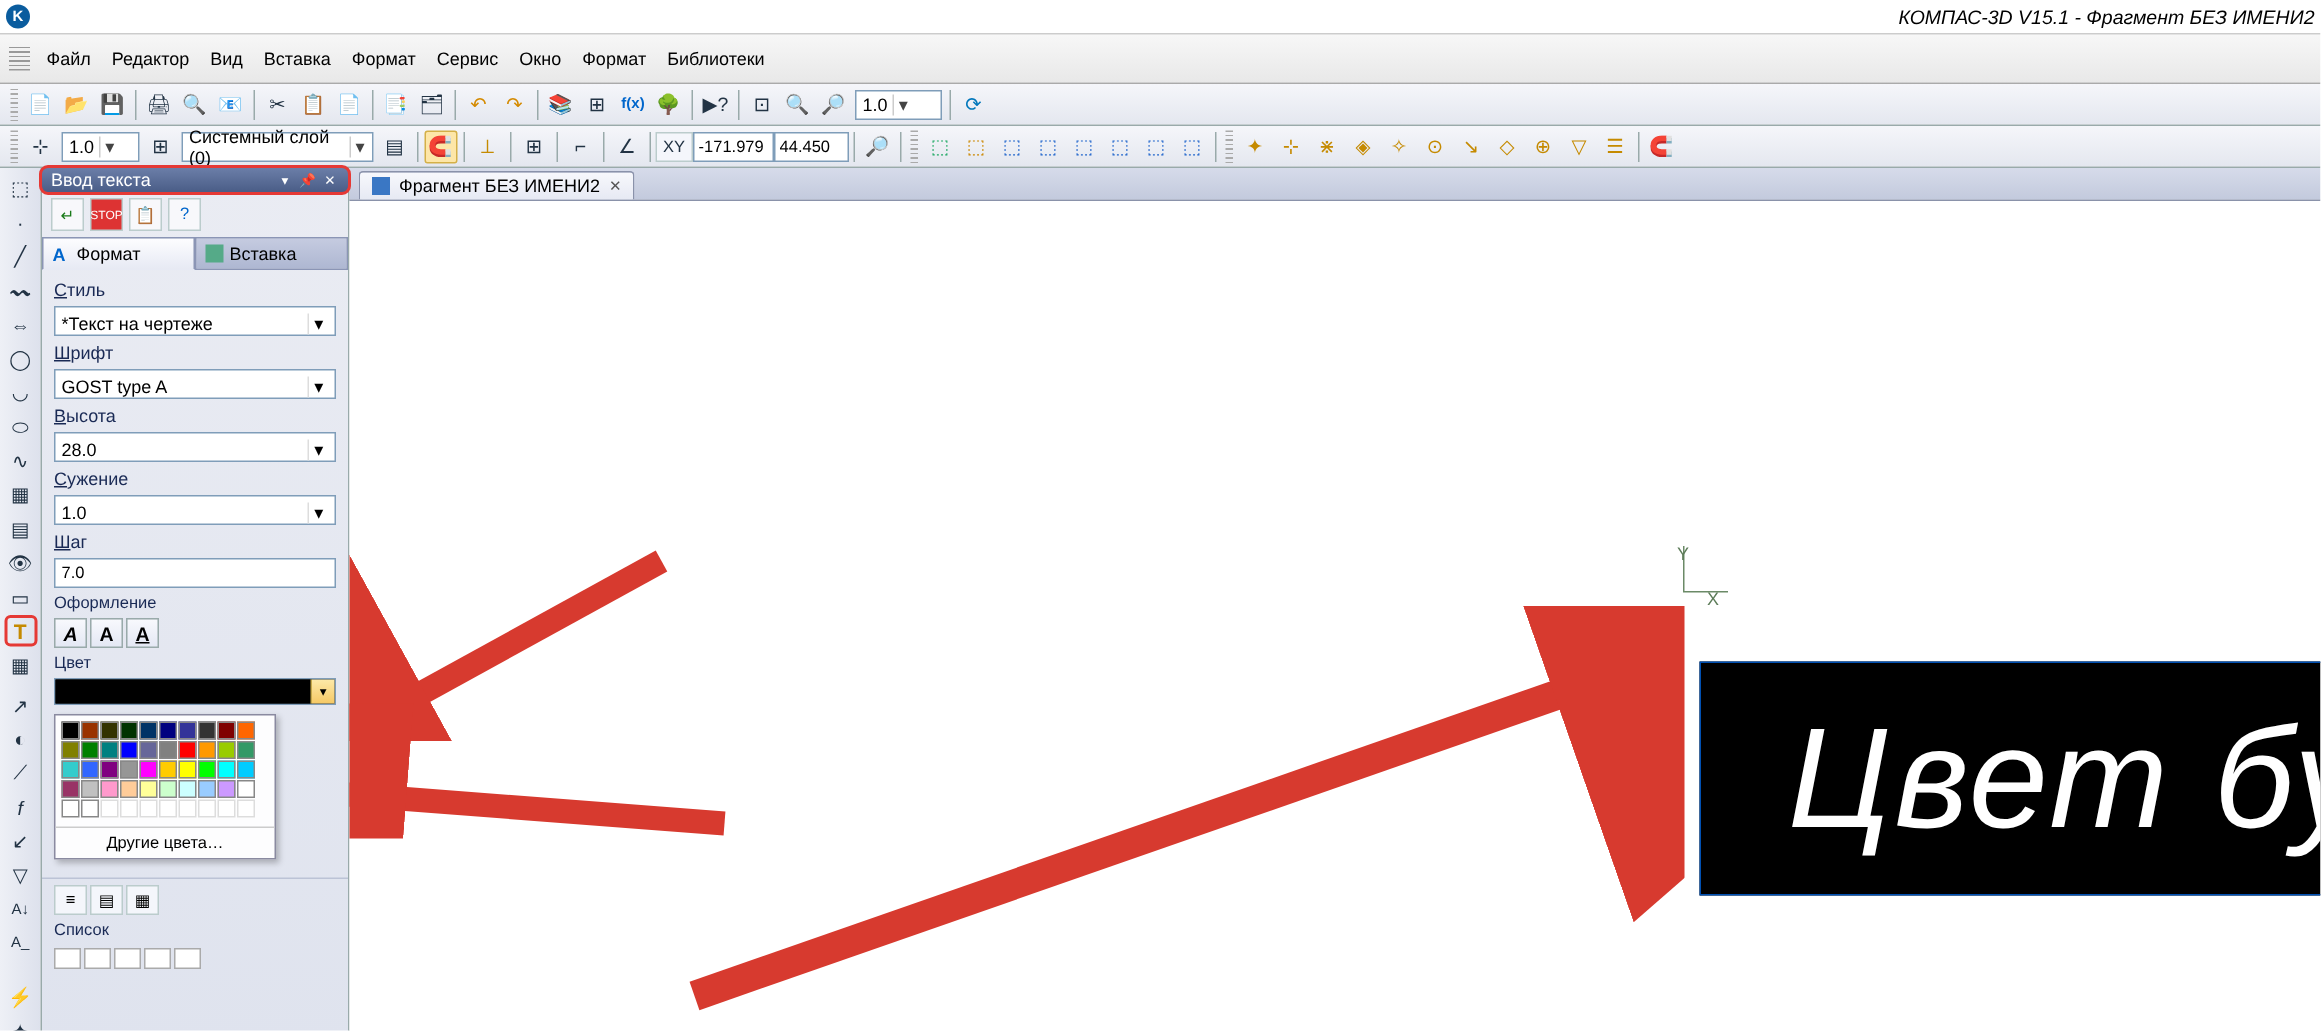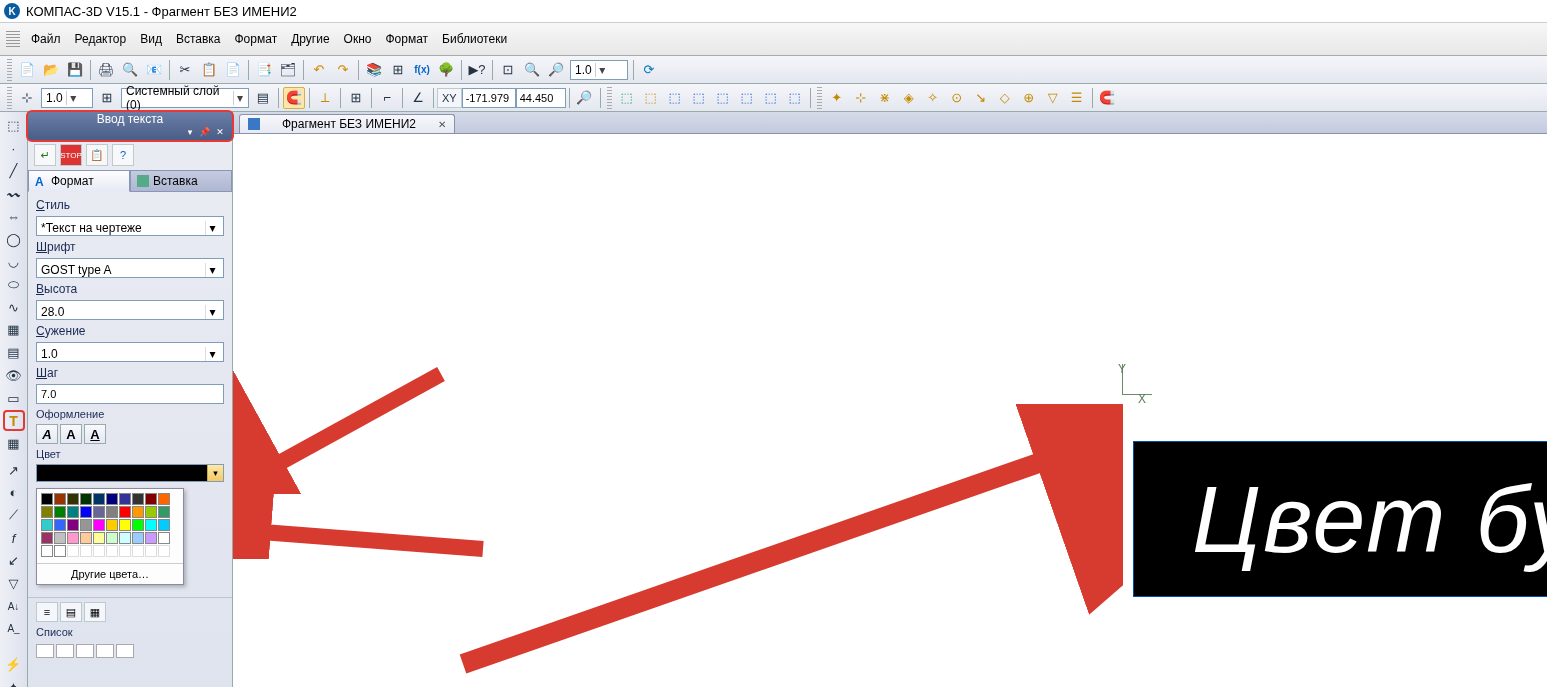--- a/index.html
+++ b/index.html
@@ -1,38 +1,38 @@
 <!DOCTYPE html>
 <html><head>
 <meta charset="utf-8">
 <style>
   * { box-sizing: border-box; margin: 0; padding: 0; font-family: "Segoe UI", Tahoma, sans-serif; font-size: 12px; }
   body { width: 1547px; height: 687px; background: #fff; overflow: hidden; position: relative; }
   .title-bar { height: 22px; background: #fff; display: flex; align-items: center; padding: 0 4px; color: #000; }
   .title-bar .icon { width: 16px; height: 16px; background: #0a5c9e; border-radius: 50%; display: inline-flex; align-items: center; justify-content: center; color: #fff; font-weight: bold; font-size: 10px; margin-right: 6px; }
-  .title-bar .win-title { flex: 1; text-align: left; font-size: 13px; }
+  .title-bar .win-title { flex: 1; text-align: right; font-size: 13px; font-style: italic; }
   .menu-bar { height: 22px; background: linear-gradient(#f7f7f7,#e8e8e8); border-top: 1px solid #ccc; border-bottom: 1px solid #aaa; display: flex; align-items: center; padding: 16px 6px; }
   .menu-bar span { padding: 2px 7px; cursor: default; }
   .menu-bar .grip { width: 4px; height: 16px; background: repeating-linear-gradient(0deg,#999 0,#999 1px,transparent 1px,transparent 3px); margin-right: 4px; }
 
   .toolbar { height: 28px; background: linear-gradient(#f5f6fa,#e4e7ef); border-bottom: 1px solid #9aa; display: flex; align-items: center; padding: 0 4px; }
   .tb-btn { width: 22px; height: 22px; margin: 0 1px; border: 1px solid transparent; display: inline-flex; align-items: center; justify-content: center; font-size: 13px; color: #234; border-radius: 2px; cursor: default; }
   .tb-sep { width: 1px; height: 20px; background: #9aa; margin: 0 3px; }
   .tb-combo { height: 20px; border: 1px solid #7f9db9; background: #fff; display: inline-flex; align-items: center; padding: 0 2px 0 4px; font-size: 11px; margin: 0 2px; }
   .tb-combo .arrow { width: 14px; text-align: center; color: #444; border-left: 1px solid #ccc; margin-left: 3px; }
   .tb-input { width: 54px; height: 20px; border: 1px solid #7f9db9; background: #fff; font-size: 11px; padding: 0 3px; }
   .grip-v { width: 5px; height: 22px; background: repeating-linear-gradient(0deg,#aaa 0,#aaa 1px,transparent 1px,transparent 3px); margin: 0 3px; }
 
   .work-area { display: flex; height: calc(687px - 22px - 22px - 28px - 28px); }
   .left-tool-strip { width: 28px; background: linear-gradient(90deg,#eef0f6,#dde1ec); border-right: 1px solid #9aa; display: flex; flex-direction: column; align-items: center; padding-top: 2px; }
   .left-tool-strip .tb-btn { margin: 1px 0; }
   .highlight-red { border: 2px solid #e53935 !important; border-radius: 4px; }
 
   .panel { width: 205px; background: linear-gradient(#eaecf3,#dfe3ee); border-right: 1px solid #9aa; display: flex; flex-direction: column; }
-  .panel-header { height: 32px; background: linear-gradient(#6b7ea8,#4a5d87); color: #fff; display: flex; align-items: center; padding: 0 6px; font-size: 11px; border: 2px solid #e53935; border-radius: 6px; margin: -2px; position: relative; z-index: 2; flex-direction: column; }
+  .panel-header { height: 20px; background: linear-gradient(#6b7ea8,#4a5d87); color: #fff; display: flex; align-items: center; padding: 0 6px; font-size: 11px; border: 2px solid #e53935; border-radius: 6px; margin: -2px; position: relative; z-index: 2; }
   .panel-header .pin { margin-left: auto; display: flex; gap: 3px; }
   .panel-header .pin span { width: 12px; height: 12px; display: inline-flex; align-items: center; justify-content: center; font-size: 9px; }
   .panel-controls { display: flex; gap: 4px; padding: 4px 6px; }
   .panel-controls .ctl { width: 22px; height: 22px; border: 1px solid #bcc; background: #f8f8fb; display: inline-flex; align-items: center; justify-content: center; font-size: 11px; }
   .tabs { display: flex; }
   .tab { flex: 1; padding: 3px 6px; background: linear-gradient(#c5cbe0,#aeb7d2); border: 1px solid #8b95b5; font-size: 11px; display: flex; align-items: center; gap: 4px; }
   .tab.active { background: linear-gradient(#fdfdff,#e7eaf4); border-bottom: 1px solid #e7eaf4; }
   .tab .ticon { width: 12px; height: 12px; display: inline-block; }
 
   .prop-body { padding: 6px 8px; display: flex; flex-direction: column; gap: 4px; }
@@ -54,21 +54,21 @@
   .color-popup .more { text-align: center; padding: 4px 0; font-size: 11px; border-top: 1px solid #ccc; margin-top: 2px; }
 
   .list-footer { padding: 4px 8px; border-top: 1px solid #bcc3d6; margin-top: 6px; }
   .list-footer .row-ic { display: flex; gap: 2px; margin-bottom: 4px; }
   .list-footer .row-ic div { width: 22px; height: 20px; border: 1px solid #bcc; background: #f4f6fb; display: flex; align-items: center; justify-content: center; font-size: 11px; }
   .small-row { display:flex; gap:2px; margin-top:6px; }
   .small-row div { width:18px; height:14px; border:1px solid #aaa; background:#fff; }
 
   .doc-area { flex: 1; display: flex; flex-direction: column; position: relative; }
   .doc-tabstrip { height: 22px; background: linear-gradient(#d6dbea,#c3cadd); border-bottom: 1px solid #8a92aa; display: flex; align-items: flex-end; padding-left: 6px; }
-  .doc-tab { background: linear-gradient(#f7f8fc,#e6e9f3); border: 1px solid #8a92aa; border-bottom: none; padding: 2px 8px; font-size: 11px; display: flex; align-items: center; gap: 22px; border-radius: 3px 3px 0 0; }
+  .doc-tab { background: linear-gradient(#f7f8fc,#e6e9f3); border: 1px solid #8a92aa; border-bottom: none; padding: 2px 8px; font-size: 11px; display: flex; align-items: center; gap: 6px; border-radius: 3px 3px 0 0; }
   .doc-tab .x { font-size: 10px; color: #555; }
   .doc-tab .dic { width: 12px; height: 12px; background: #3a77c4; display: inline-block; }
   .canvas { flex: 1; background: #fff; position: relative; overflow: hidden; }
 
   .axis { position: absolute; left: 885px; top: 260px; color: #5d7c59; font-size: 9px; }
   .axis .y { position: absolute; left: 0; top: -32px; }
   .axis .x { position: absolute; left: 20px; top: -2px; }
   .axis .vline { position: absolute; left: 4px; top: -30px; width: 1px; height: 30px; background: #6b8a67; }
   .axis .hline { position: absolute; left: 4px; top: 0; width: 30px; height: 1px; background: #6b8a67; }
 
@@ -84,21 +84,21 @@
   <span class="win-title">КОМПАС-3D V15.1 - Фрагмент БЕЗ ИМЕНИ2</span>
 </div>
 
 <div class="menu-bar">
   <span class="grip"></span>
   <span>Файл</span>
   <span>Редактор</span>
   <span>Вид</span>
   <span>Вставка</span>
   <span>Формат</span>
-  <span>Другие</span>
+  <span>Сервис</span>
   <span>Окно</span>
   <span>Формат</span>
   <span>Библиотеки</span>
 </div>
 
 <div class="toolbar">
   <span class="grip-v"></span>
   <div class="tb-btn">📄</div>
   <div class="tb-btn">📂</div>
   <div class="tb-btn">💾</div>

